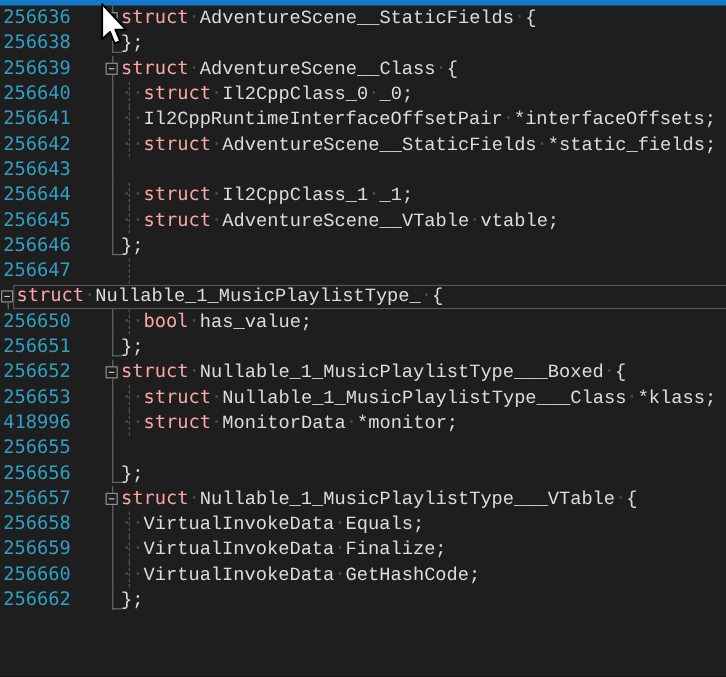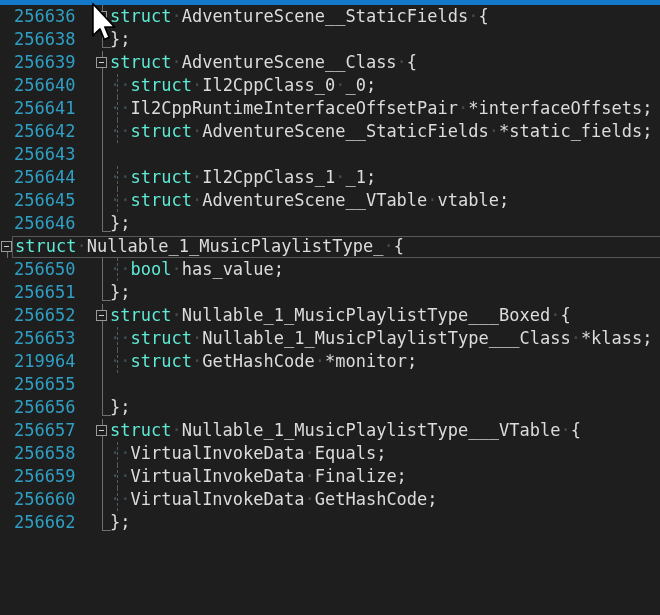--- a/index.html
+++ b/index.html
@@ -22,36 +22,36 @@
   .row{
     position:relative;
     display:flex;
     height:23px;
     line-height:23px;
     white-space:pre;
   }
   .gutter{
     flex:0 0 95px;
     box-sizing:border-box;
-    padding-left:14px;
+    padding-left:3px;
     color:#2f9fc4;
     user-select:none;
   }
   .fold{
     flex:0 0 15px;
     position:relative;
   }
   .code{
     position:relative;
     flex:1 1 auto;
     color:#dcdcdc;
     overflow:visible;
   }
-  .kw{color:#5eead4;margin-top:12px;}
-  .pl{color:#dcdcdc;}
+  .kw{color:#fca5a5;margin-top:12px;}
+  .pl{color:#dcdcdc;font-family:Liberation Mono, monospace;}
   .ws{color:#3f4d55;}
   
   .fline{position:absolute;left:7px;top:0;bottom:0;width:1px;background:#6f6f6f;}
   .fstem{position:absolute;left:7px;top:17px;bottom:0;width:1px;background:#6f6f6f;}
   .fstub{position:absolute;left:7px;top:0;height:6px;width:1px;background:#6f6f6f;}
   .ffoot{position:absolute;left:7px;top:0;width:8px;height:19px;
          border-left:1px solid #6f6f6f;border-bottom:1px solid #6f6f6f;}
   .fbox{position:absolute;left:1px;top:6px;width:9px;height:9px;
         border:1px solid #9a9a9a;background:#1e1e1e;z-index:2;}
   .fbox::after{content:"";position:absolute;left:2px;right:2px;top:4px;height:1px;background:#cfcfcf;}
@@ -71,26 +71,27 @@
       <div class="row"><div class="gutter">256636</div><div class="fold"><span class="fstub"></span><span class="fstem"></span><span class="fbox"></span></div><div class="code"><span class="kw">struct</span><span class="ws">·</span><span class="pl">AdventureScene__StaticFields</span><span class="ws">·</span><span class="pl">{</span></div></div>
       <div class="row"><div class="gutter">256638</div><div class="fold"><span class="ffoot"></span></div><div class="code"><span class="pl">};</span></div></div>
       <div class="row"><div class="gutter">256639</div><div class="fold"><span class="fstub"></span><span class="fstem"></span><span class="fbox"></span></div><div class="code"><span class="kw">struct</span><span class="ws">·</span><span class="pl">AdventureScene__Class</span><span class="ws">·</span><span class="pl">{</span></div></div>
       <div class="row"><div class="gutter">256640</div><div class="fold"><span class="fline"></span></div><div class="code"><span class="iguide"></span><span class="ws">··</span><span class="kw">struct</span><span class="ws">·</span><span class="pl">Il2CppClass_0</span><span class="ws">·</span><span class="pl">_0;</span></div></div>
       <div class="row"><div class="gutter">256641</div><div class="fold"><span class="fline"></span></div><div class="code"><span class="iguide"></span><span class="ws">··</span><span class="pl">Il2CppRuntimeInterfaceOffsetPair</span><span class="ws">·</span><span class="pl">*interfaceOffsets;</span></div></div>
       <div class="row"><div class="gutter">256642</div><div class="fold"><span class="fline"></span></div><div class="code"><span class="iguide"></span><span class="ws">··</span><span class="kw">struct</span><span class="ws">·</span><span class="pl">AdventureScene__StaticFields</span><span class="ws">·</span><span class="pl">*static_fields;</span></div></div>
       <div class="row"><div class="gutter">256643</div><div class="fold"><span class="fline"></span></div></div>
       <div class="row"><div class="gutter">256644</div><div class="fold"><span class="fline"></span></div><div class="code"><span class="iguide"></span><span class="ws">··</span><span class="kw">struct</span><span class="ws">·</span><span class="pl">Il2CppClass_1</span><span class="ws">·</span><span class="pl">_1;</span></div></div>
       <div class="row"><div class="gutter">256645</div><div class="fold"><span class="fline"></span></div><div class="code"><span class="iguide"></span><span class="ws">··</span><span class="kw">struct</span><span class="ws">·</span><span class="pl">AdventureScene__VTable</span><span class="ws">·</span><span class="pl">vtable;</span></div></div>
       <div class="row"><div class="gutter">256646</div><div class="fold"><span class="ffoot"></span></div><div class="code"><span class="pl">};</span></div></div>
+      <div class="row"><div class="gutter">256647</div><div class="fold"></div><div class="code"><span class="iguide"></span></div></div>
       <div class="row"><div class="fold"><span class="fstem"></span><span class="fbox"></span></div><div class="code"><span class="kw">struct</span><span class="ws">·</span><span class="pl">Nullable_1_MusicPlaylistType_</span><span class="ws">·</span><span class="pl">{</span><span class="curline"></span></div></div>
       <div class="row"><div class="gutter">256650</div><div class="fold"><span class="fline"></span></div><div class="code"><span class="iguide"></span><span class="ws">··</span><span class="kw">bool</span><span class="ws">·</span><span class="pl">has_value;</span></div></div>
       <div class="row"><div class="gutter">256651</div><div class="fold"><span class="ffoot"></span></div><div class="code"><span class="pl">};</span></div></div>
       <div class="row"><div class="gutter">256652</div><div class="fold"><span class="fstub"></span><span class="fstem"></span><span class="fbox"></span></div><div class="code"><span class="kw">struct</span><span class="ws">·</span><span class="pl">Nullable_1_MusicPlaylistType___Boxed</span><span class="ws">·</span><span class="pl">{</span></div></div>
       <div class="row"><div class="gutter">256653</div><div class="fold"><span class="fline"></span></div><div class="code"><span class="iguide"></span><span class="ws">··</span><span class="kw">struct</span><span class="ws">·</span><span class="pl">Nullable_1_MusicPlaylistType___Class</span><span class="ws">·</span><span class="pl">*klass;</span></div></div>
-      <div class="row"><div class="gutter">219964</div><div class="fold"><span class="fline"></span></div><div class="code"><span class="iguide"></span><span class="ws">··</span><span class="kw">struct</span><span class="ws">·</span><span class="pl">GetHashCode</span><span class="ws">·</span><span class="pl">*monitor;</span></div></div>
+      <div class="row"><div class="gutter">418996</div><div class="fold"><span class="fline"></span></div><div class="code"><span class="iguide"></span><span class="ws">··</span><span class="kw">struct</span><span class="ws">·</span><span class="pl">MonitorData</span><span class="ws">·</span><span class="pl">*monitor;</span></div></div>
       <div class="row"><div class="gutter">256655</div><div class="fold"><span class="fline"></span></div></div>
       <div class="row"><div class="gutter">256656</div><div class="fold"><span class="ffoot"></span></div><div class="code"><span class="pl">};</span></div></div>
       <div class="row"><div class="gutter">256657</div><div class="fold"><span class="fstub"></span><span class="fstem"></span><span class="fbox"></span></div><div class="code"><span class="kw">struct</span><span class="ws">·</span><span class="pl">Nullable_1_MusicPlaylistType___VTable</span><span class="ws">·</span><span class="pl">{</span></div></div>
       <div class="row"><div class="gutter">256658</div><div class="fold"><span class="fline"></span></div><div class="code"><span class="iguide"></span><span class="ws">··</span><span class="pl">VirtualInvokeData</span><span class="ws">·</span><span class="pl">Equals;</span></div></div>
       <div class="row"><div class="gutter">256659</div><div class="fold"><span class="fline"></span></div><div class="code"><span class="iguide"></span><span class="ws">··</span><span class="pl">VirtualInvokeData</span><span class="ws">·</span><span class="pl">Finalize;</span></div></div>
       <div class="row"><div class="gutter">256660</div><div class="fold"><span class="fline"></span></div><div class="code"><span class="iguide"></span><span class="ws">··</span><span class="pl">VirtualInvokeData</span><span class="ws">·</span><span class="pl">GetHashCode;</span></div></div>
       <div class="row"><div class="gutter">256662</div><div class="fold"><span class="ffoot"></span></div><div class="code"><span class="pl">};</span></div></div>
     </div>
   <svg id="cursor" width="30" height="46" viewBox="0 0 24 36">
     <polygon points="1.5,1 1.5,26.5 7.2,21.2 10.6,29.6 14.6,27.9 11.1,19.6 18.8,19.6" fill="#ffffff" stroke="#000000" stroke-width="1.4" stroke-linejoin="round"></polygon>

